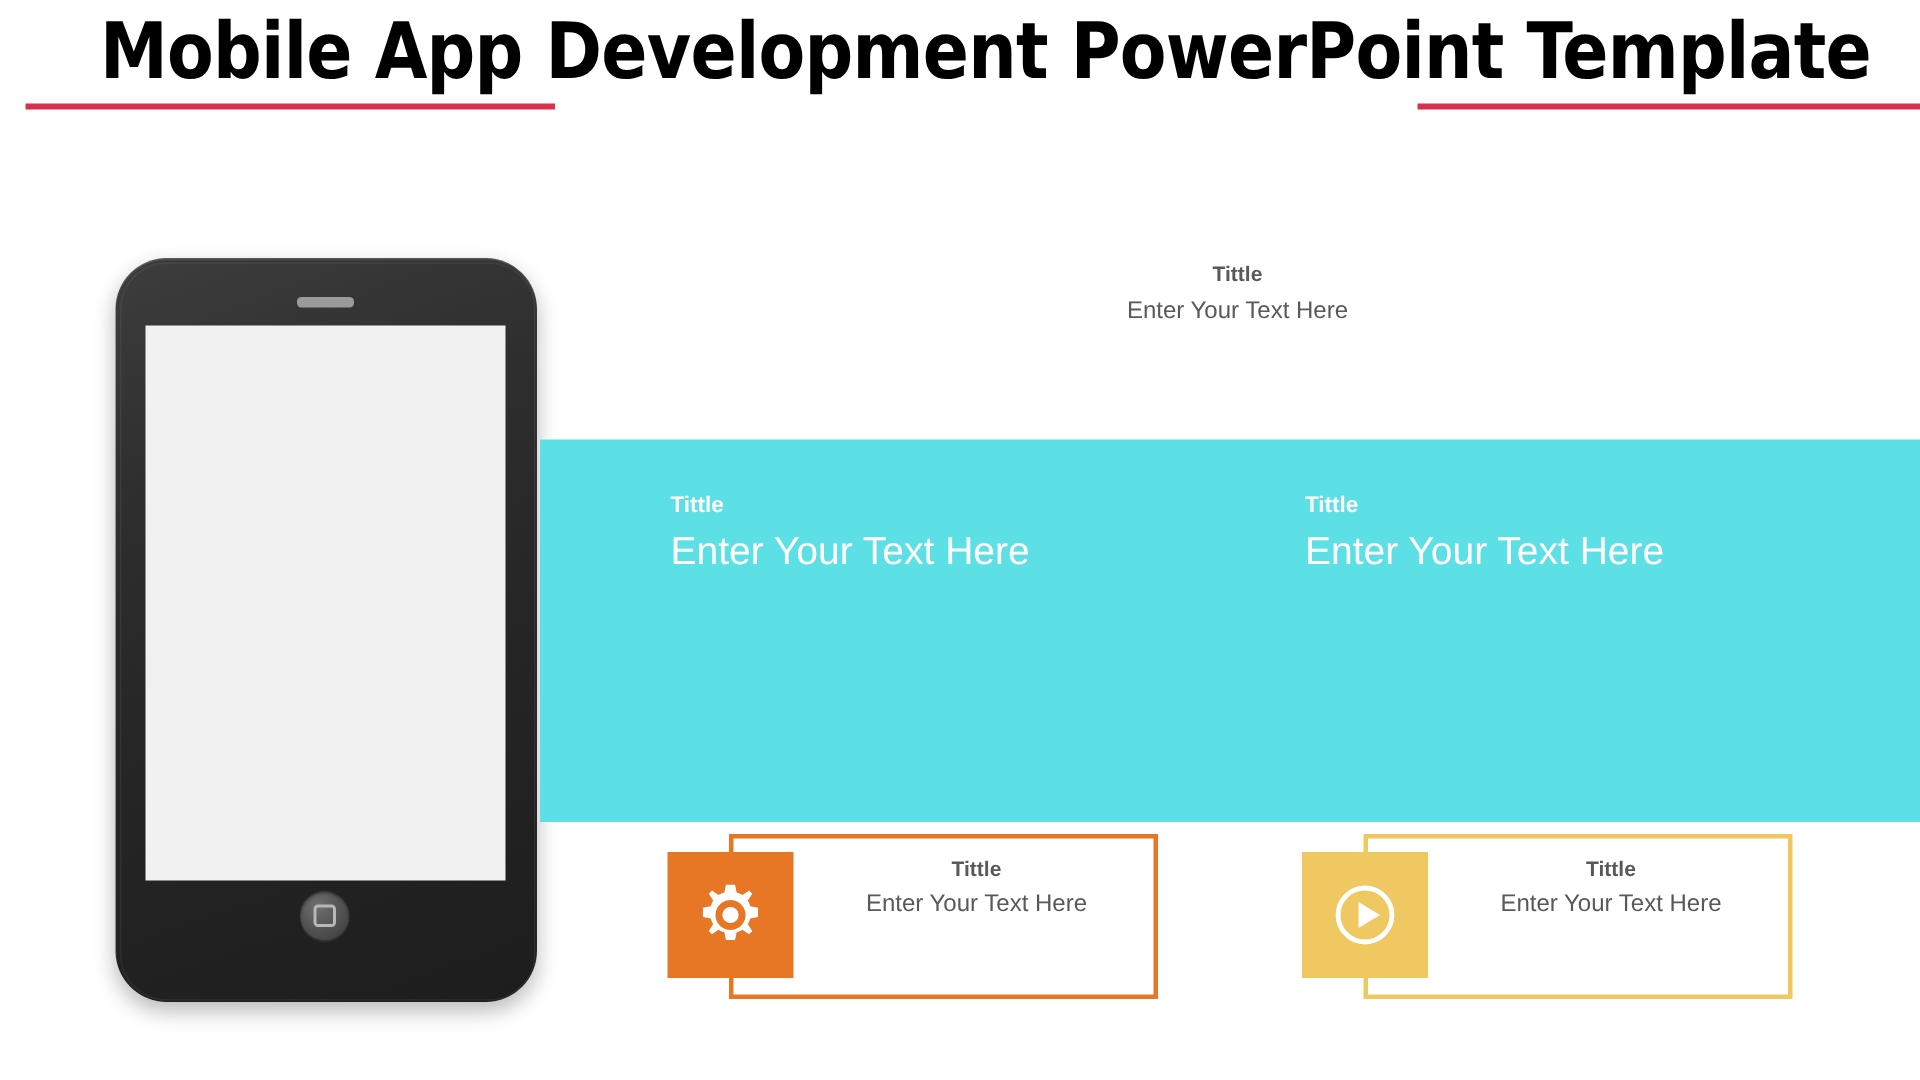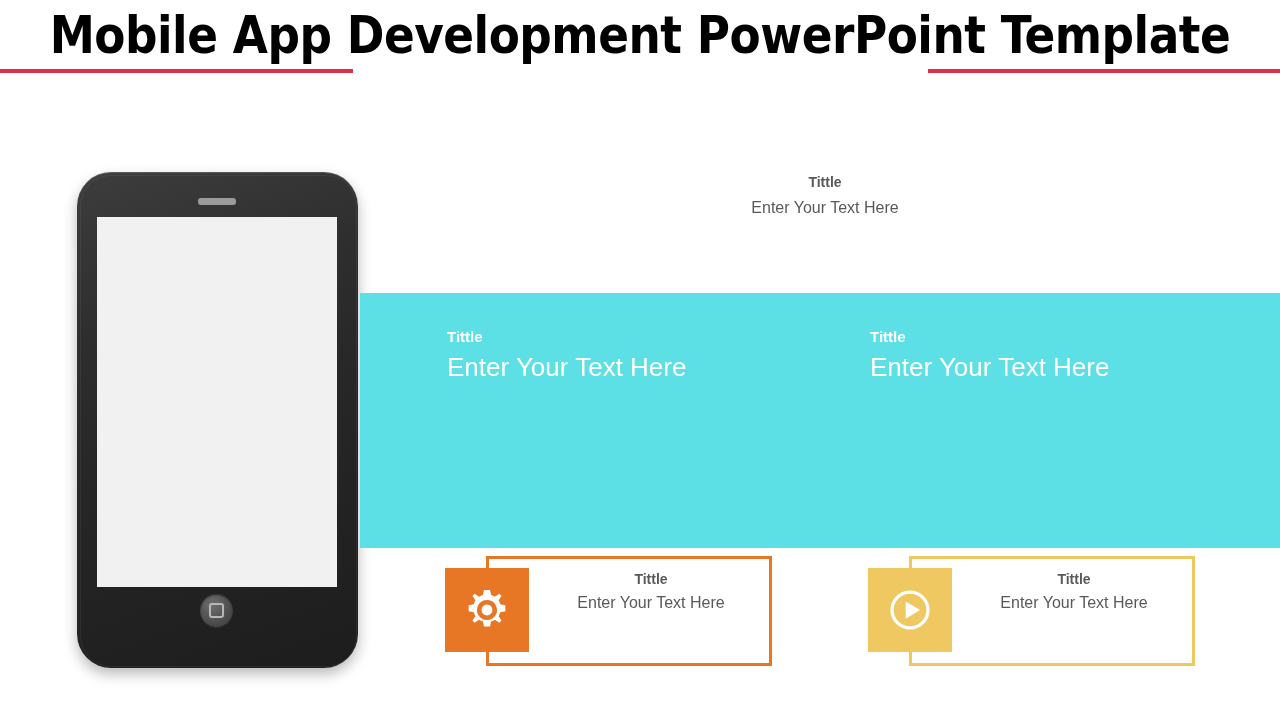--- a/index.html
+++ b/index.html
@@ -11,21 +11,21 @@
     height: 720px;
     background: #ffffff;
     font-family: "Liberation Sans", sans-serif;
     overflow: hidden;
     position: relative;
   }
 
   
   #slide-header {
     position: absolute;
-    left: 0; top: 0;
+    left: 17px; top: 0;
     width: 1058px;
     height: 80px;
   }
   #slide-title {
     position: absolute;
     left: 0; top: 2px;
     width: 1280px;
     text-align: center;
     font-family: "DejaVu Sans Condensed", "Liberation Sans Narrow", "Liberation Sans", sans-serif;
     font-weight: bold;

